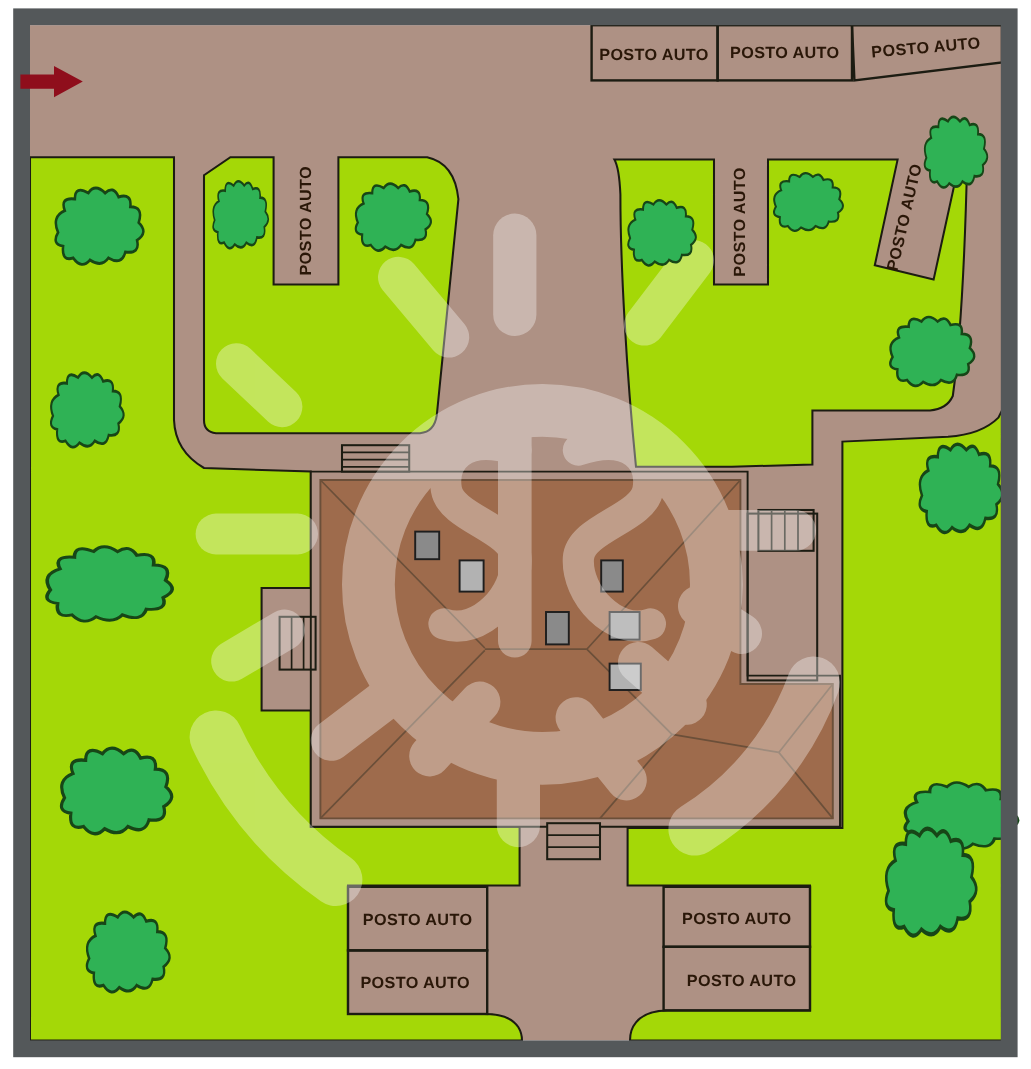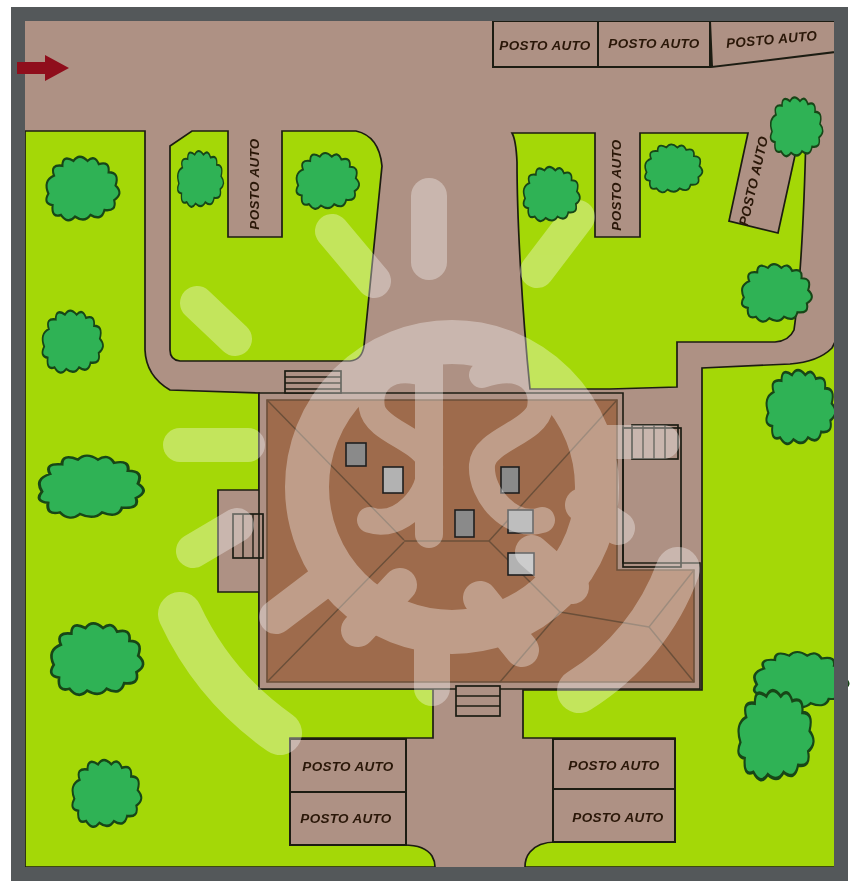--- a/index.html
+++ b/index.html
@@ -1,17 +1,17 @@
 <!DOCTYPE html>
 <html style="--page: #ffffff; --road: #ae9184; --grass: #a4d807; --tree: #2fb255; --tree_line: #174617; --roof: #9e6b4c; --roof_line: #6b4f39; --line: #1c1c12; --frame: #54585a; --arrow: #8f0e1c; --label: #2a1708; --chimney_dark: #8a8a8a; --chimney_mid: #9d9d9d; --chimney_light: #b2b2b2; --watermark: #ffffff;"><head>
 <meta charset="utf-8">
 <style>
   html,body{margin:0;padding:0;background:#ffffff;}
   .page{position:relative;width:775px;height:891px;background:var(--page,#fff);
-        font-family:"Liberation Sans", sans-serif;font-style:italic;}
+        font-family:"Liberation Sans", sans-serif;}
   svg{display:block}
   .base{fill:var(--road);}
   .grass{fill:var(--grass);stroke:var(--line);stroke-width:1.7;}
   .tree{fill:var(--tree);stroke:var(--tree_line);stroke-width:3;}
   .building-outer{fill:var(--road);stroke:var(--line);stroke-width:1.6;}
   .roof{fill:var(--roof);stroke:var(--roof_line);stroke-width:1.6;}
   .roofline{stroke:var(--roof_line);stroke-width:1.4;fill:none;}
   .outline{fill:none;stroke:var(--line);stroke-width:1.7;}
   .stairblock{fill:var(--road);stroke:var(--line);stroke-width:1.7;}
   .stairline{stroke:var(--line);stroke-width:1.4;}

